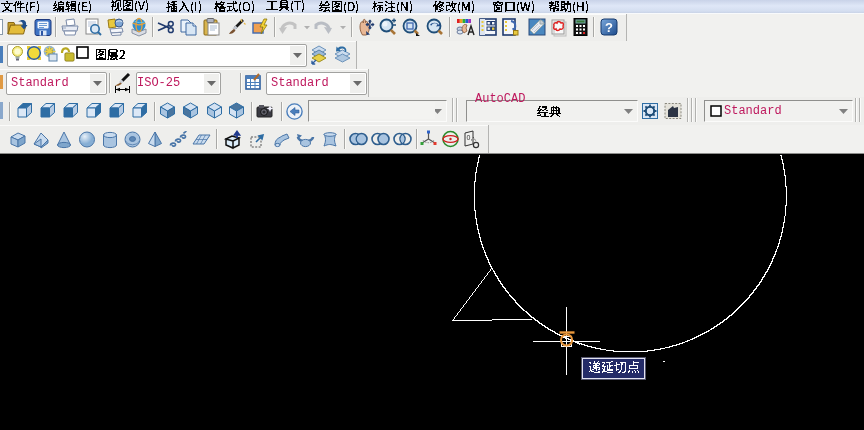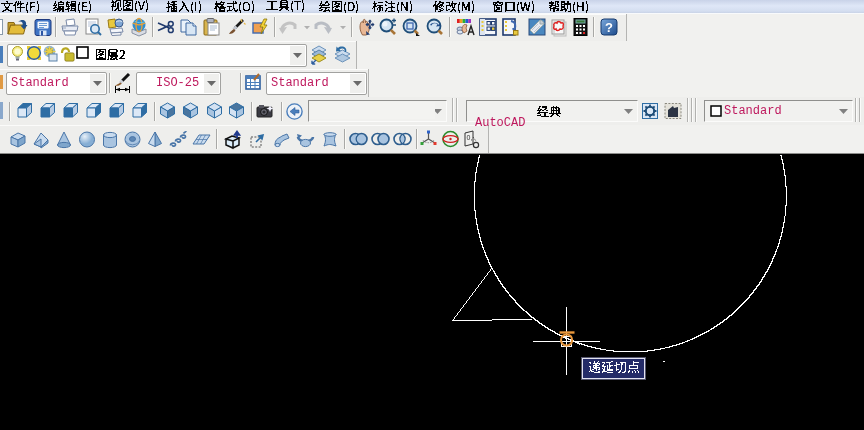--- a/index.html
+++ b/index.html
@@ -291,21 +291,21 @@
       <path d="M7.5 10.5 C5.5 12 3.5 13 2 13.2 C3.5 14.5 6.5 13.8 8.8 11.8Z" fill="#8a5a2a"></path>
       <path d="M2.5 17.5 L16.5 17.5" stroke="#000" stroke-width="1"></path>
       <path d="M2.5 17.5l4.5-1.8v3.6zM16.5 17.5l-4.5-1.8v3.6z" fill="#000"></path>
       <path d="M2.5 14v7M16.5 14v7" stroke="#000" stroke-width="1"></path>
     </svg>
     <div style="position:absolute;left:136px;top:72px;width:85px;height:23px;background:#fff;border:1px solid #a2a2a0;border-radius:2px;"></div>
     <div style="position:absolute;left:204px;top:74px;width:15px;height:19px;background:#efefed;"></div>
     <svg style="position:absolute;left:207px;top:81px" width="9" height="5" viewBox="0 0 9 5">
       <path d="M0 0h9l-4.5 5z" fill="#6a6a6a"></path>
     </svg>
-    <div class="mono" style="left:156px;top:76px">ISO-25</div>
+    <div class="mono" style="left:137px;top:76px">ISO-25</div>
     <div style="position:absolute;left:240px;top:73px;width:1px;height:20px;background:#a8a8a6;box-shadow:1px 0 0 #fbfaf6;"></div>
     <svg style="position:absolute;left:244px;top:72px" width="19" height="22" viewBox="0 0 19 22">
       <rect x="2" y="4" width="14" height="13" fill="#fff" stroke="#2e5e9e" stroke-width="1.6"></rect>
       <rect x="2" y="4" width="14" height="3" fill="#4a7ebb"></rect>
       <path d="M2 10.5h14M2 13.5h14M6.5 7v10M11 7v10" stroke="#4a7ebb" stroke-width="1"></path>
       <path d="M15 2 L10 8" stroke="#b06a2a" stroke-width="2"></path>
     </svg>
     <div style="position:absolute;left:266px;top:72px;width:101px;height:23px;background:#fff;border:1px solid #a2a2a0;border-radius:2px;"></div>
     <div style="position:absolute;left:350px;top:74px;width:15px;height:19px;background:#efefed;"></div>
     <svg style="position:absolute;left:353px;top:81px" width="9" height="5" viewBox="0 0 9 5">
@@ -382,21 +382,21 @@
     <svg style="position:absolute;left:433px;top:109px" width="9" height="5" viewBox="0 0 9 5">
       <path d="M0 0h9l-4.5 5z" fill="#808080"></path>
     </svg>
     <div style="position:absolute;left:310px;top:102px;width:125px;height:17px;background:#f3f3f1;"></div>
     <div style="position:absolute;left:452px;top:98px;width:1px;height:24px;background:#b2b2b0;box-shadow:1px 0 0 #fbfbfa;"></div>
     <div style="position:absolute;left:456px;top:98px;width:1px;height:24px;background:#b2b2b0;box-shadow:1px 0 0 #fbfbfa;"></div>
     <div style="position:absolute;left:466px;top:100px;width:172px;height:22px;background:#f1f1ef;border:1px solid;border-color:#8987f76;border-color:#8f8f8d #fbfbfa #fbfbfa #8f8f8d;"></div>
     <svg style="position:absolute;left:624px;top:109px" width="9" height="5" viewBox="0 0 9 5">
       <path d="M0 0h9l-4.5 5z" fill="#808080"></path>
     </svg>
-    <div class="mono" style="left:475px;top:116px">AutoCAD</div>
+    <div class="mono" style="left:475px;top:92px">AutoCAD</div>
     <svg style="position:absolute;left:537px;top:105px" width="24" height="12" viewBox="0 0 24 12">
       <path d="M2 1h2v1h-2zM5 1h5v1h-5zM16 1h1v1h-1zM19 1h1v1h-1zM2 2h1v1h-1zM5 2h5v1h-5zM14 2h8v1h-8zM1 3h2v1h-2zM8 3h2v1h-2zM14 3h1v1h-1zM16 3h1v1h-1zM18 3h2v1h-2zM21 3h2v1h-2zM1 4h1v1h-1zM3 4h2v1h-2zM7 4h2v1h-2zM14 4h1v1h-1zM16 4h1v1h-1zM19 4h1v1h-1zM21 4h2v1h-2zM0 5h4v1h-4zM5 5h2v1h-2zM9 5h2v1h-2zM14 5h9v1h-9zM2 6h1v1h-1zM14 6h1v1h-1zM16 6h1v1h-1zM19 6h1v1h-1zM21 6h2v1h-2zM1 7h10v1h-10zM14 7h1v1h-1zM16 7h1v1h-1zM19 7h1v1h-1zM21 7h2v1h-2zM0 8h3v1h-3zM7 8h2v1h-2zM12 8h12v1h-12zM3 9h1v1h-1zM7 9h2v1h-2zM15 9h2v1h-2zM19 9h2v1h-2zM0 10h4v1h-4zM7 10h2v1h-2zM14 10h2v1h-2zM20 10h2v1h-2zM4 11h8v1h-8zM13 11h2v1h-2zM22 11h1v1h-1z" fill="#000"></path>
     </svg>
     <svg style="position:absolute;left:642px;top:101px" width="16" height="20" viewBox="0 0 16 20">
       <rect x="0.5" y="2.5" width="15" height="15" fill="#dce8f6" stroke="#2e6da4"></rect>
       <circle cx="8" cy="10" r="4.2" fill="none" stroke="#1f4e79" stroke-width="2"></circle>
       <g stroke="#1f4e79" stroke-width="1.8">
         <path d="M8 3.5v3M8 13.5v3M1.5 10h3M11.5 10h3M3.4 5.4l2.1 2.1M10.5 12.5l2.1 2.1M12.6 5.4l-2.1 2.1M5.5 12.5l-2.1 2.1"></path>
       </g>
     </svg>

